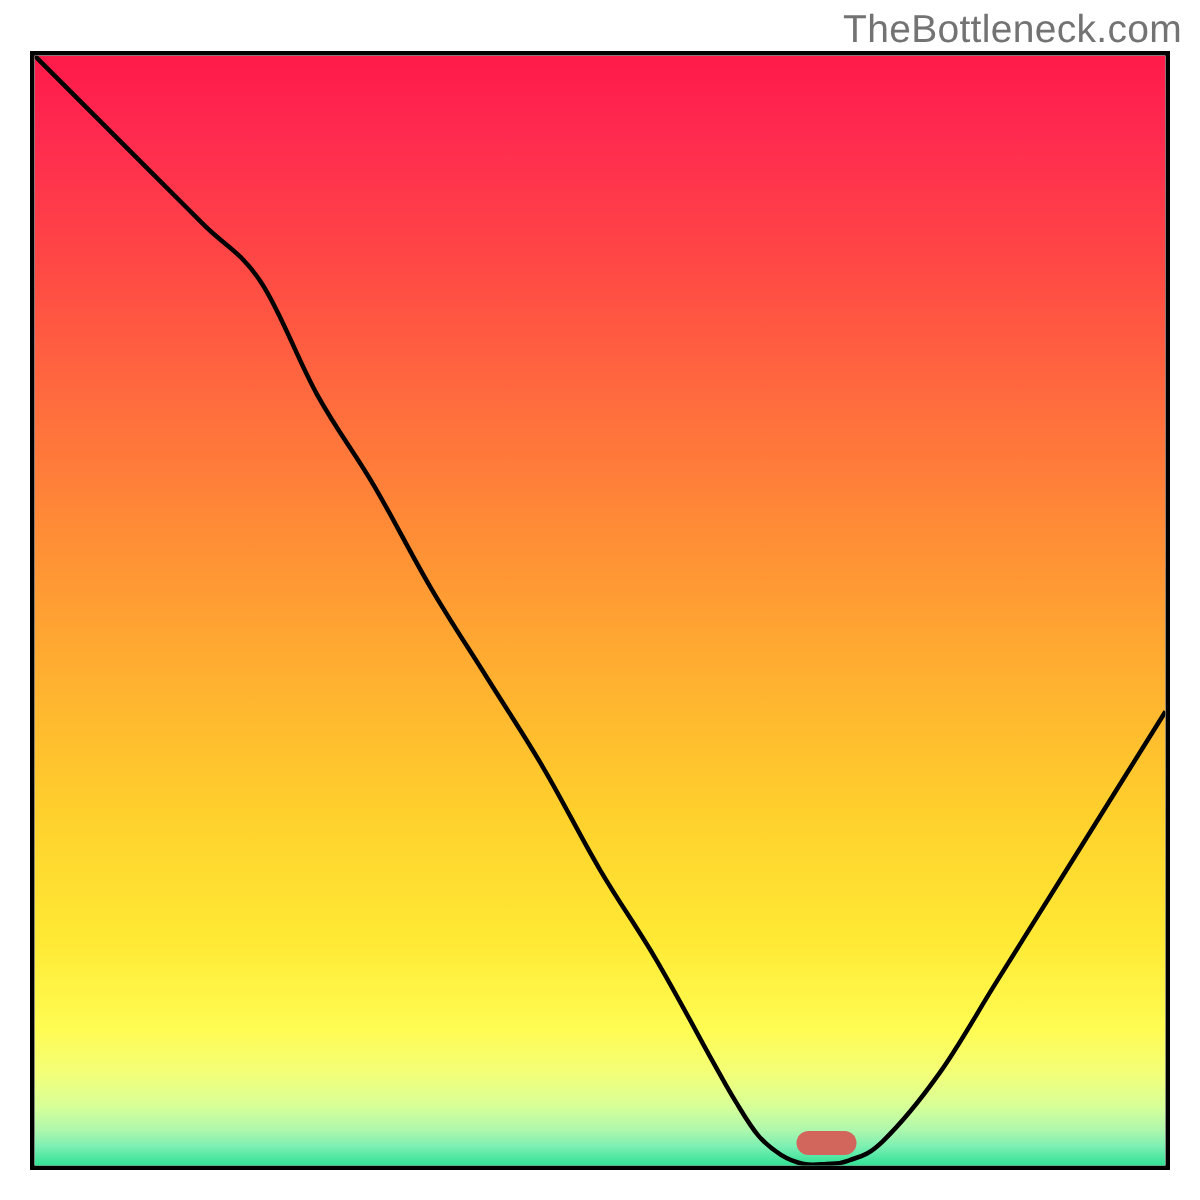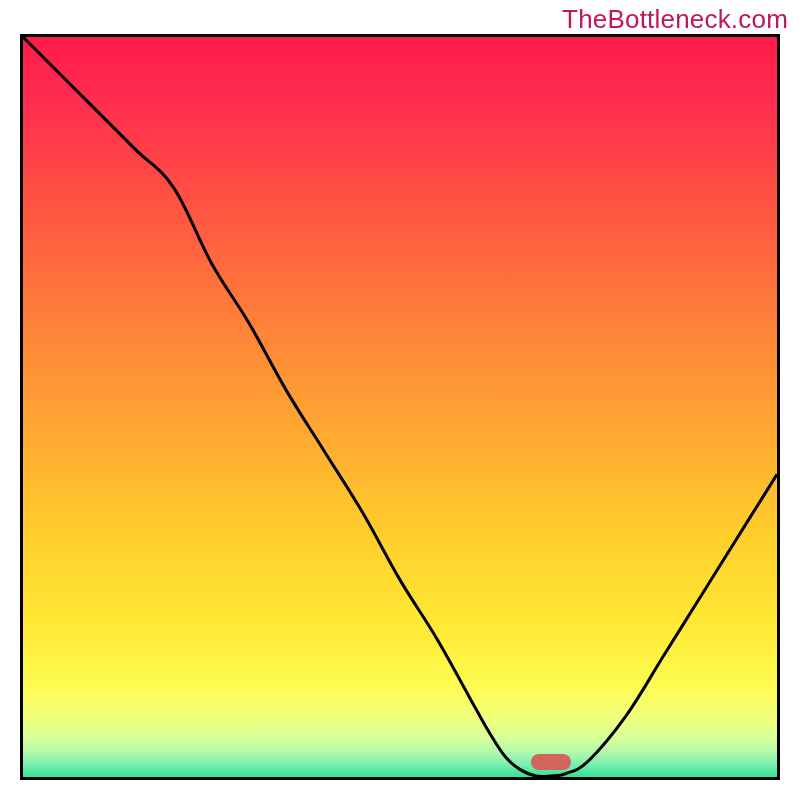--- a/index.html
+++ b/index.html
@@ -13,21 +13,21 @@
   }
   .outer {
     position: relative;
     width: 800px;
     height: 800px;
   }
   .watermark {
     position: absolute;
     top: 4px;
     right: 12px;
-    color: #be185d;
+    color: #737373;
     font-size: 26px;
     font-weight: 400;
     letter-spacing: 0.2px;
     margin-left: 40px;
   }
   .plot {
     position: absolute;
     left: 20px;
     top: 34px;
     width: 760px;

